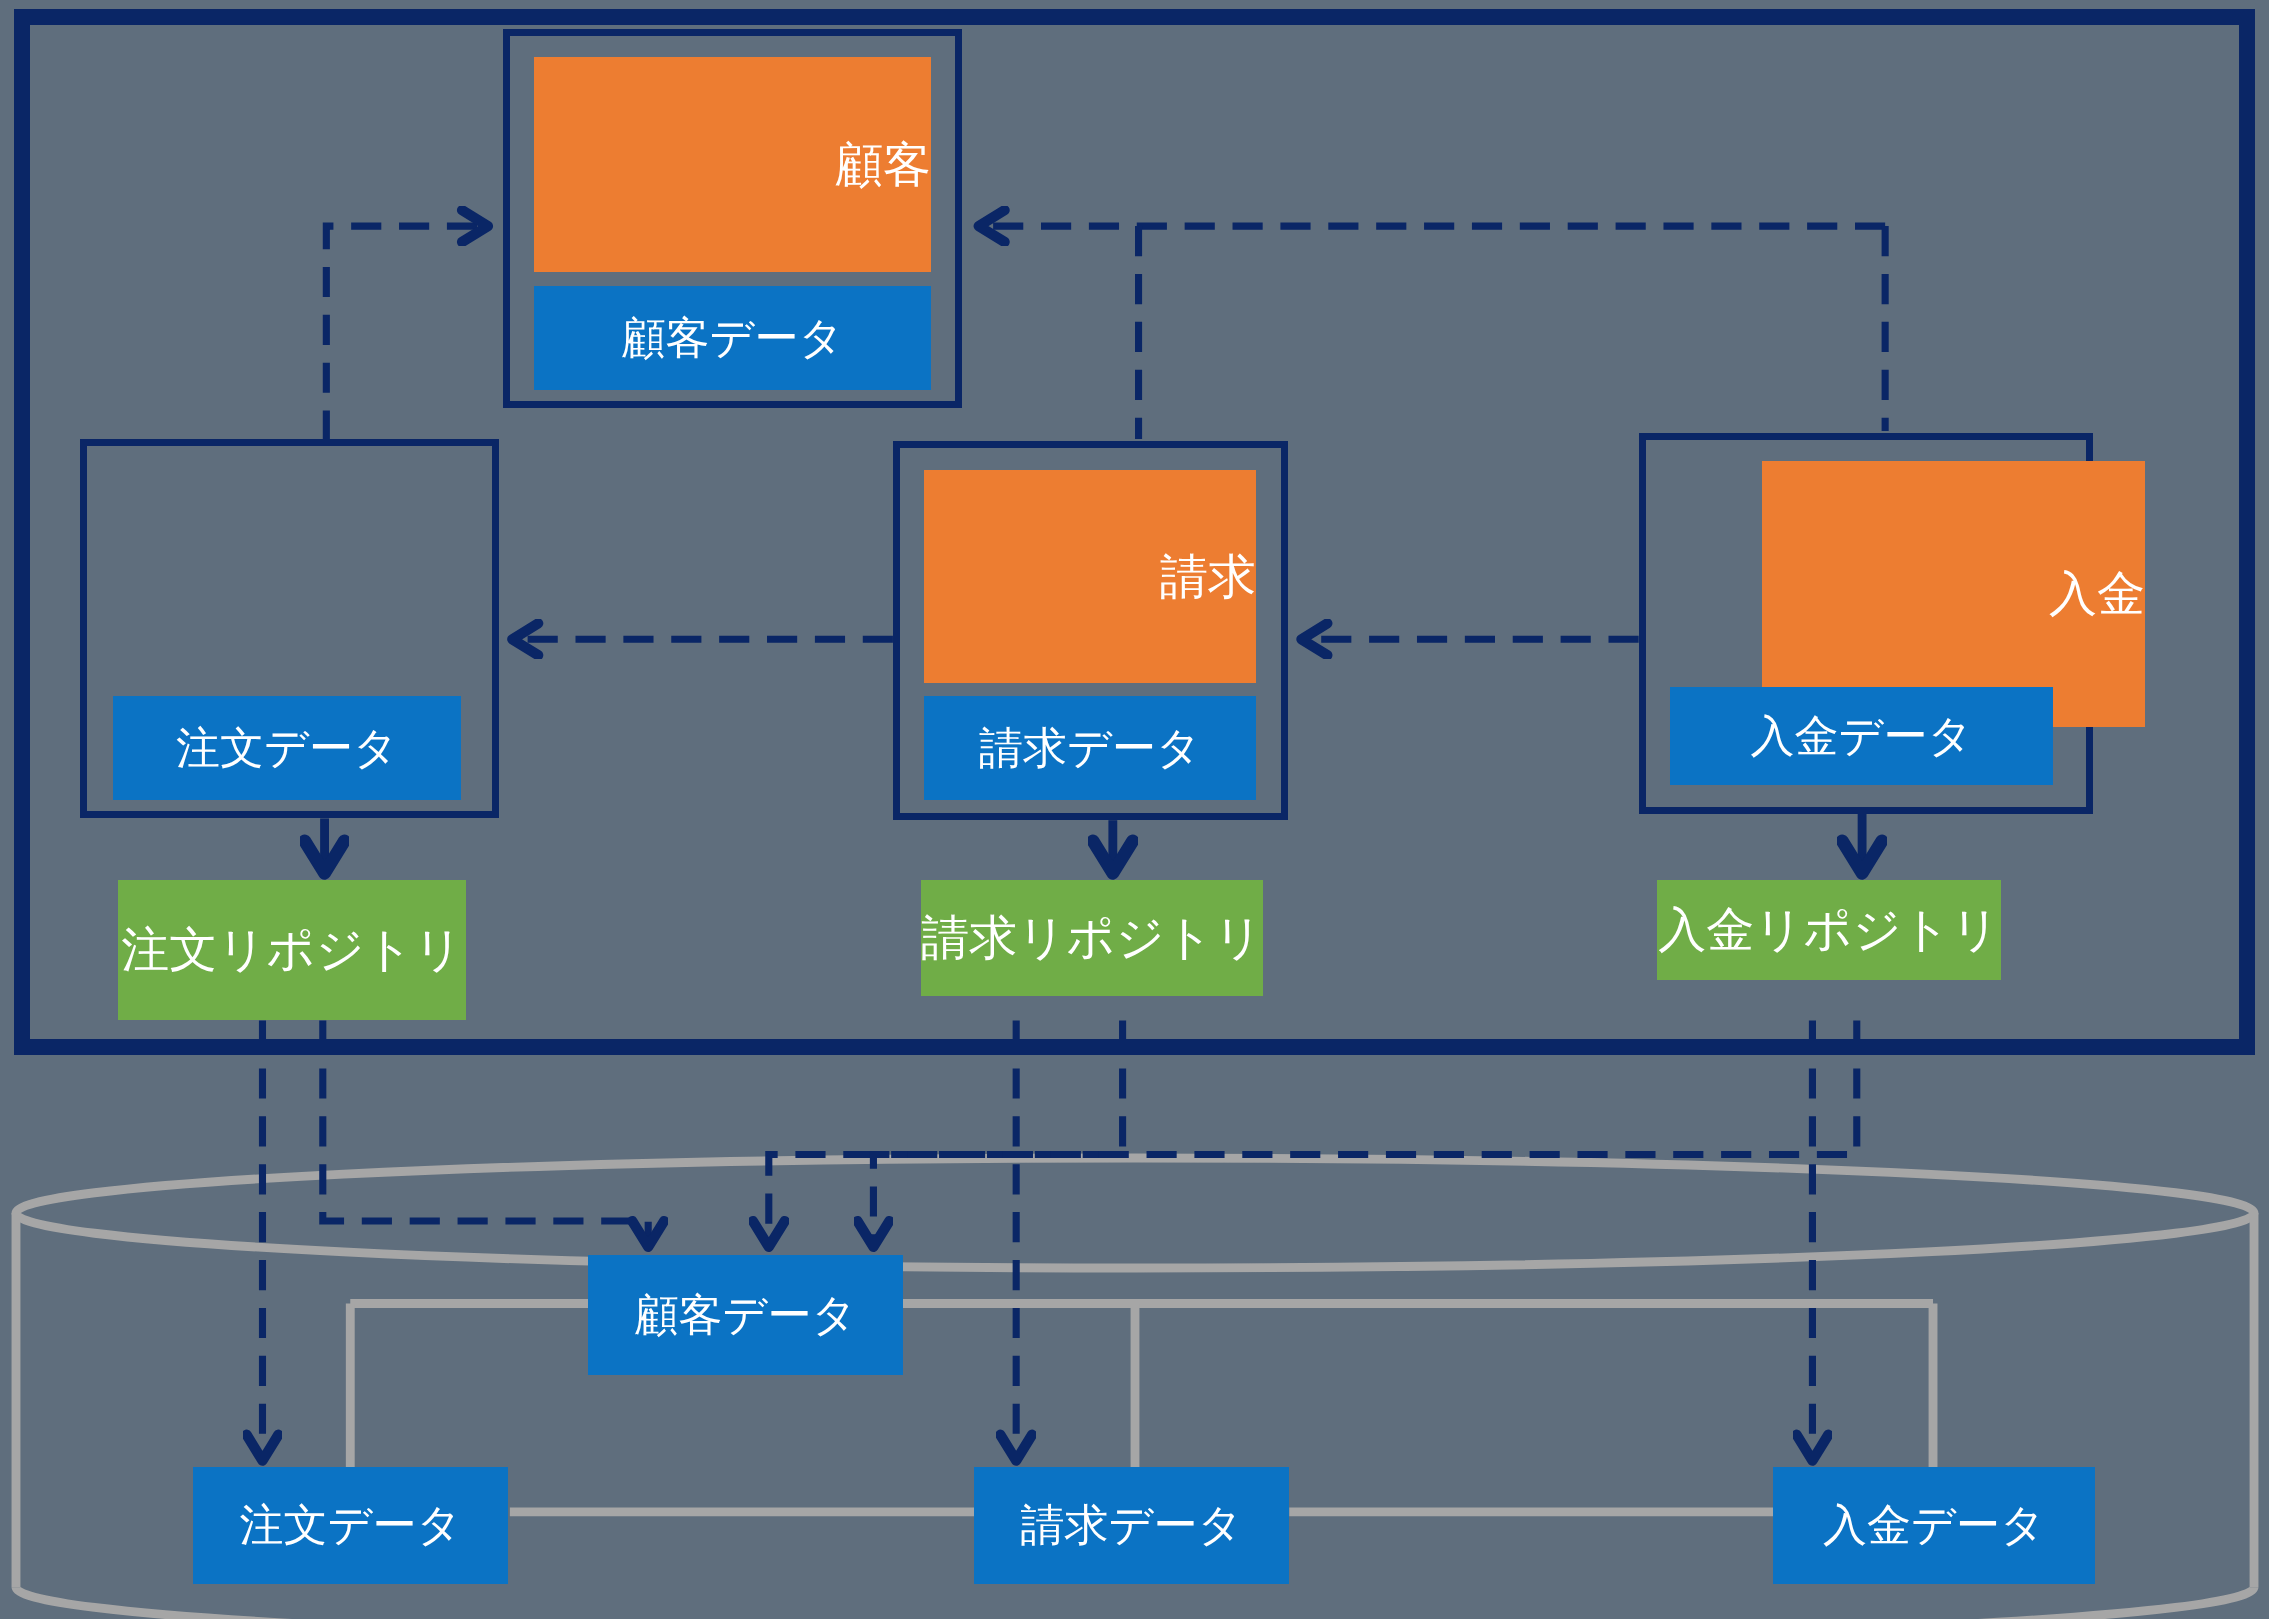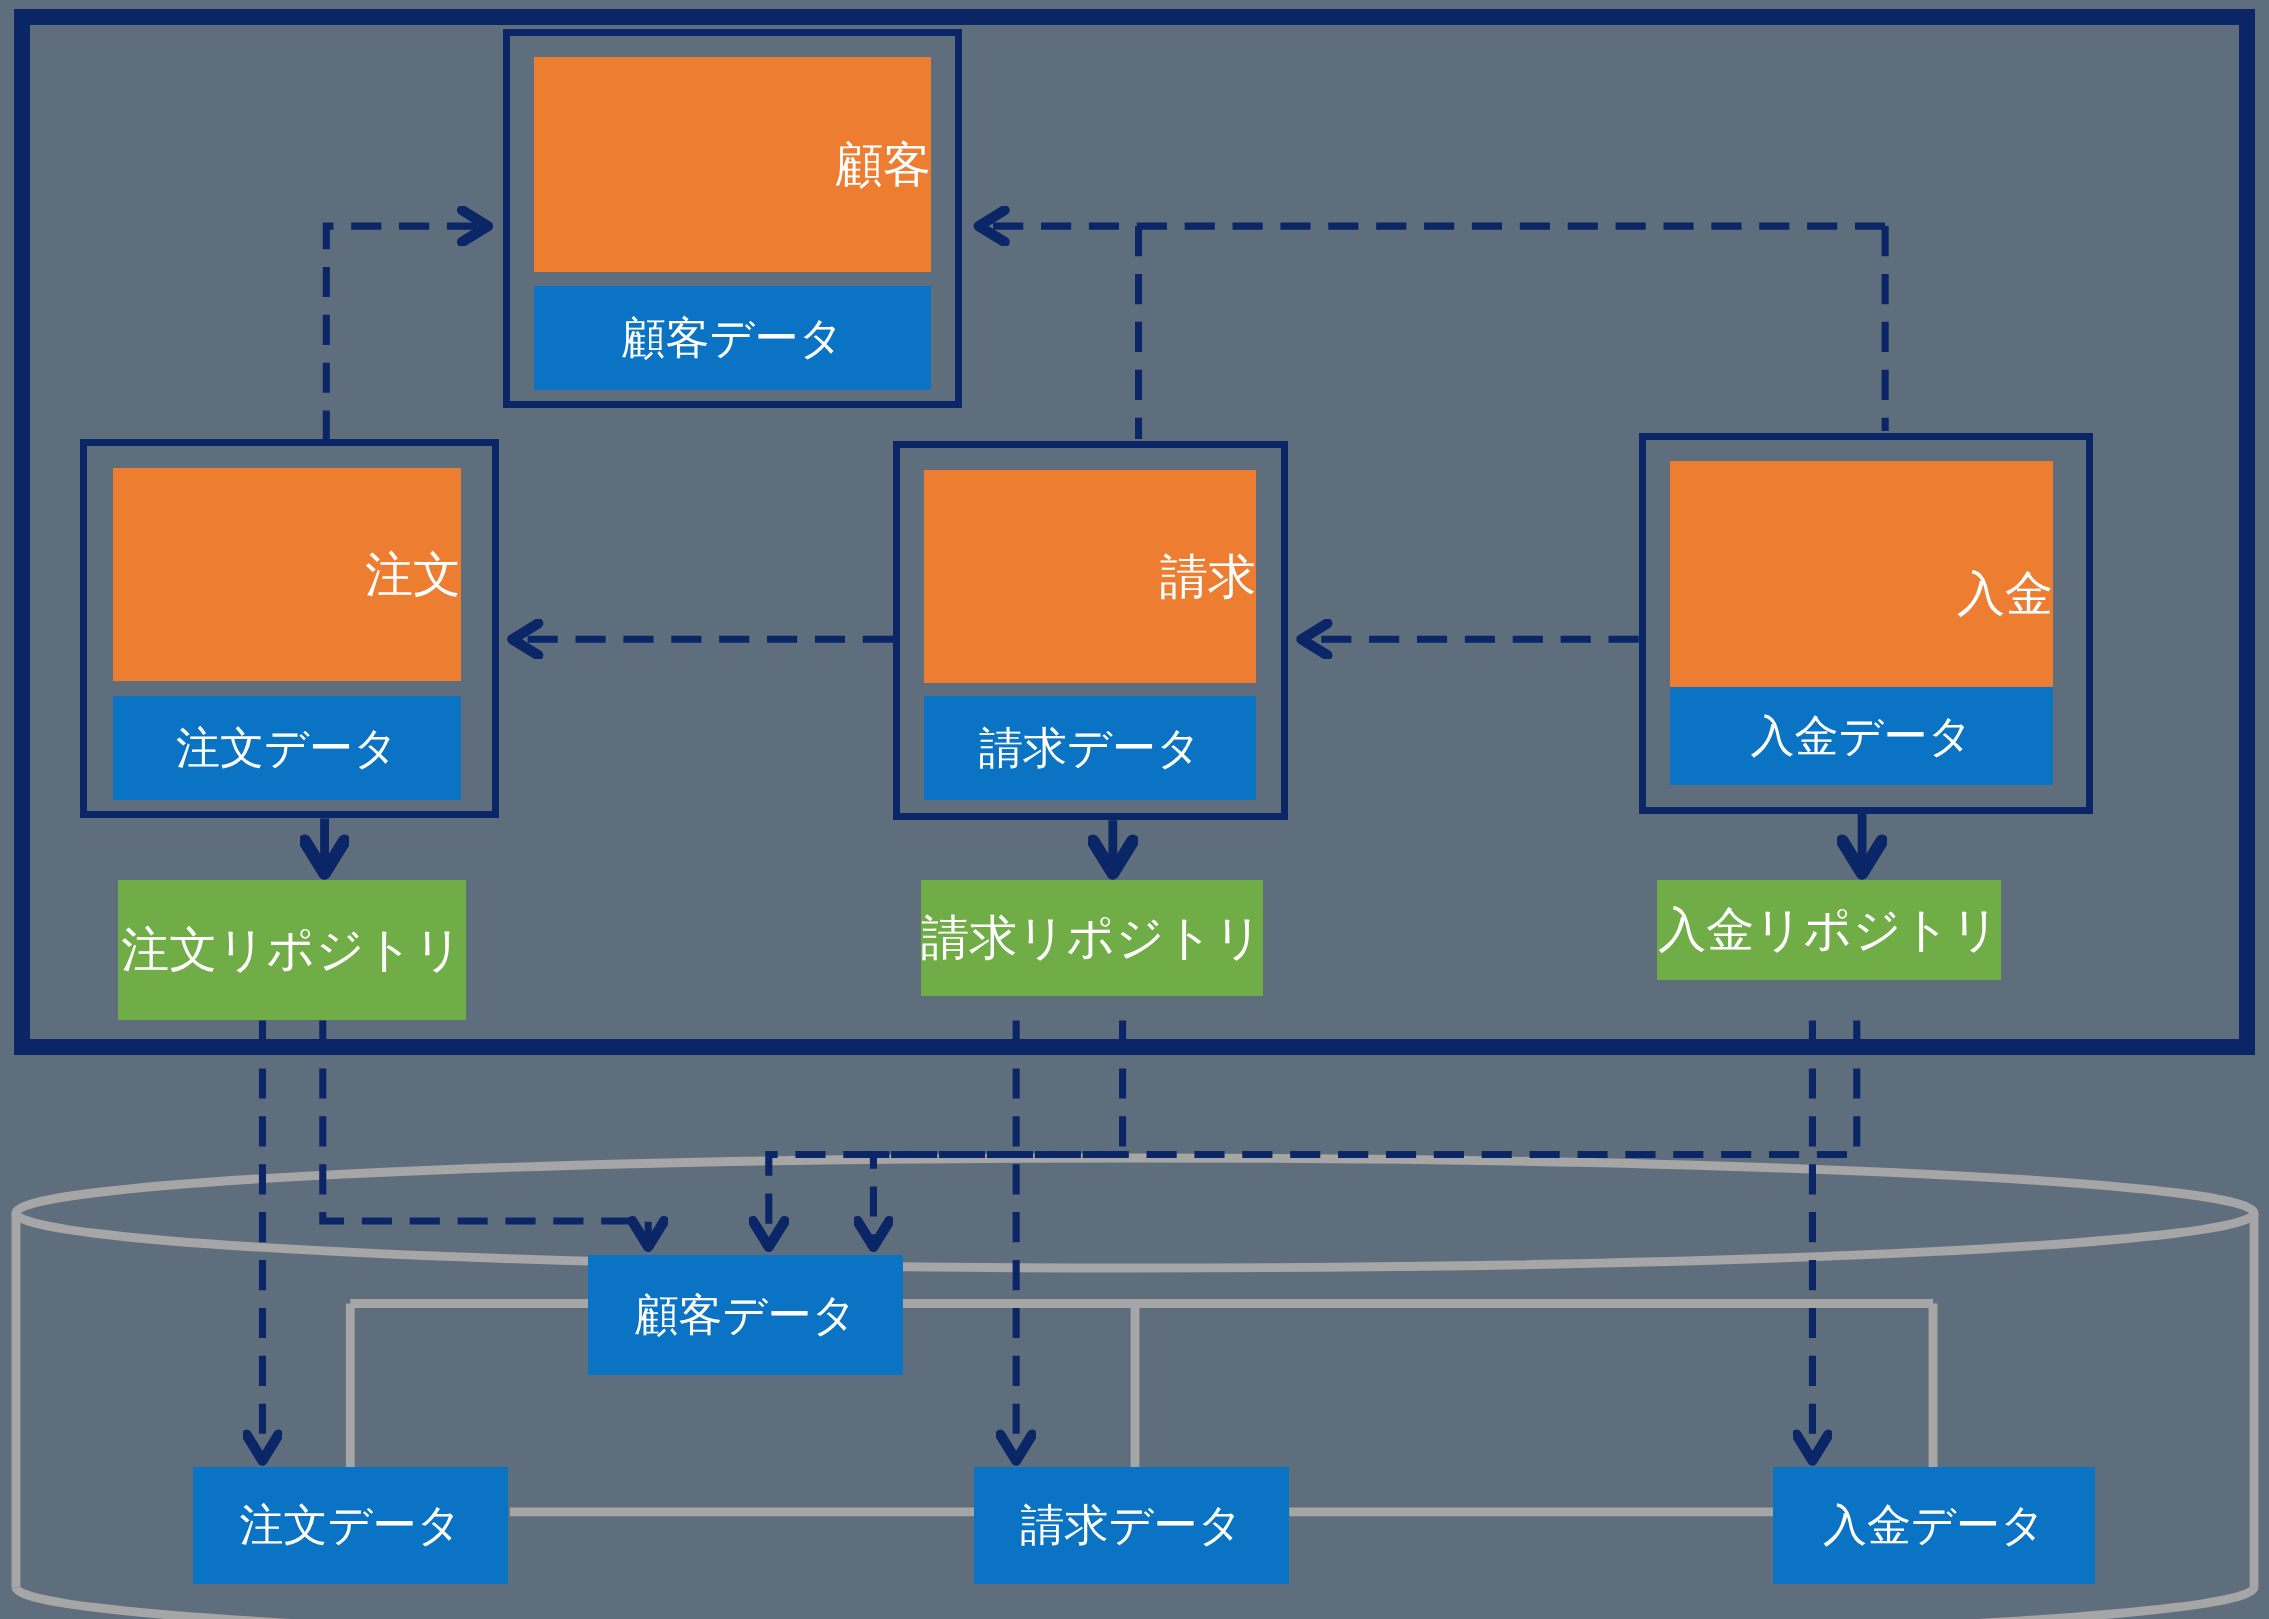--- a/index.html
+++ b/index.html
@@ -100,37 +100,34 @@
 
   <div class="abs container" style="left:503px;top:29px;width:459px;height:379px;"></div>
   <div class="abs entity" style="left:534px;top:57px;width:397px;height:215px;">
     <span>顧客</span>
   </div>
   <div class="abs datab" style="left:534px;top:286px;width:397px;height:104px;">
     <span>顧客データ</span>
   </div>
 
   <div class="abs container" style="left:80px;top:439px;width:419px;height:379px;"></div>
-  <div class="abs entity" style="left:113px;top:468px;width:348px;height:213px;">
-    <span>注文</span>
-  </div>
   <div class="abs datab" style="left:113px;top:696px;width:348px;height:104px;">
     <span>注文データ</span>
   </div>
 
   <div class="abs container" style="left:893px;top:441px;width:395px;height:379px;"></div>
   <div class="abs entity" style="left:924px;top:470px;width:332px;height:213px;">
     <span>請求</span>
   </div>
   <div class="abs datab" style="left:924px;top:696px;width:332px;height:104px;">
     <span>請求データ</span>
   </div>
 
   <div class="abs container" style="left:1639px;top:433px;width:454px;height:381px;"></div>
-  <div class="abs entity" style="left:1670px;top:461px;width:383px;height:266px;">
+  <div class="abs entity" style="left:1762px;top:461px;width:383px;height:266px;">
     <span>入金</span>
   </div>
   <div class="abs datab" style="left:1670px;top:687px;width:383px;height:98px;">
     <span>入金データ</span>
   </div>
 
   <div class="abs repo" style="left:118px;top:880px;width:348px;height:140px;align-items:center;">
     <span>注文リポジトリ</span>
   </div>
   <div class="abs repo" style="left:921px;top:880px;width:342px;height:116px;">

